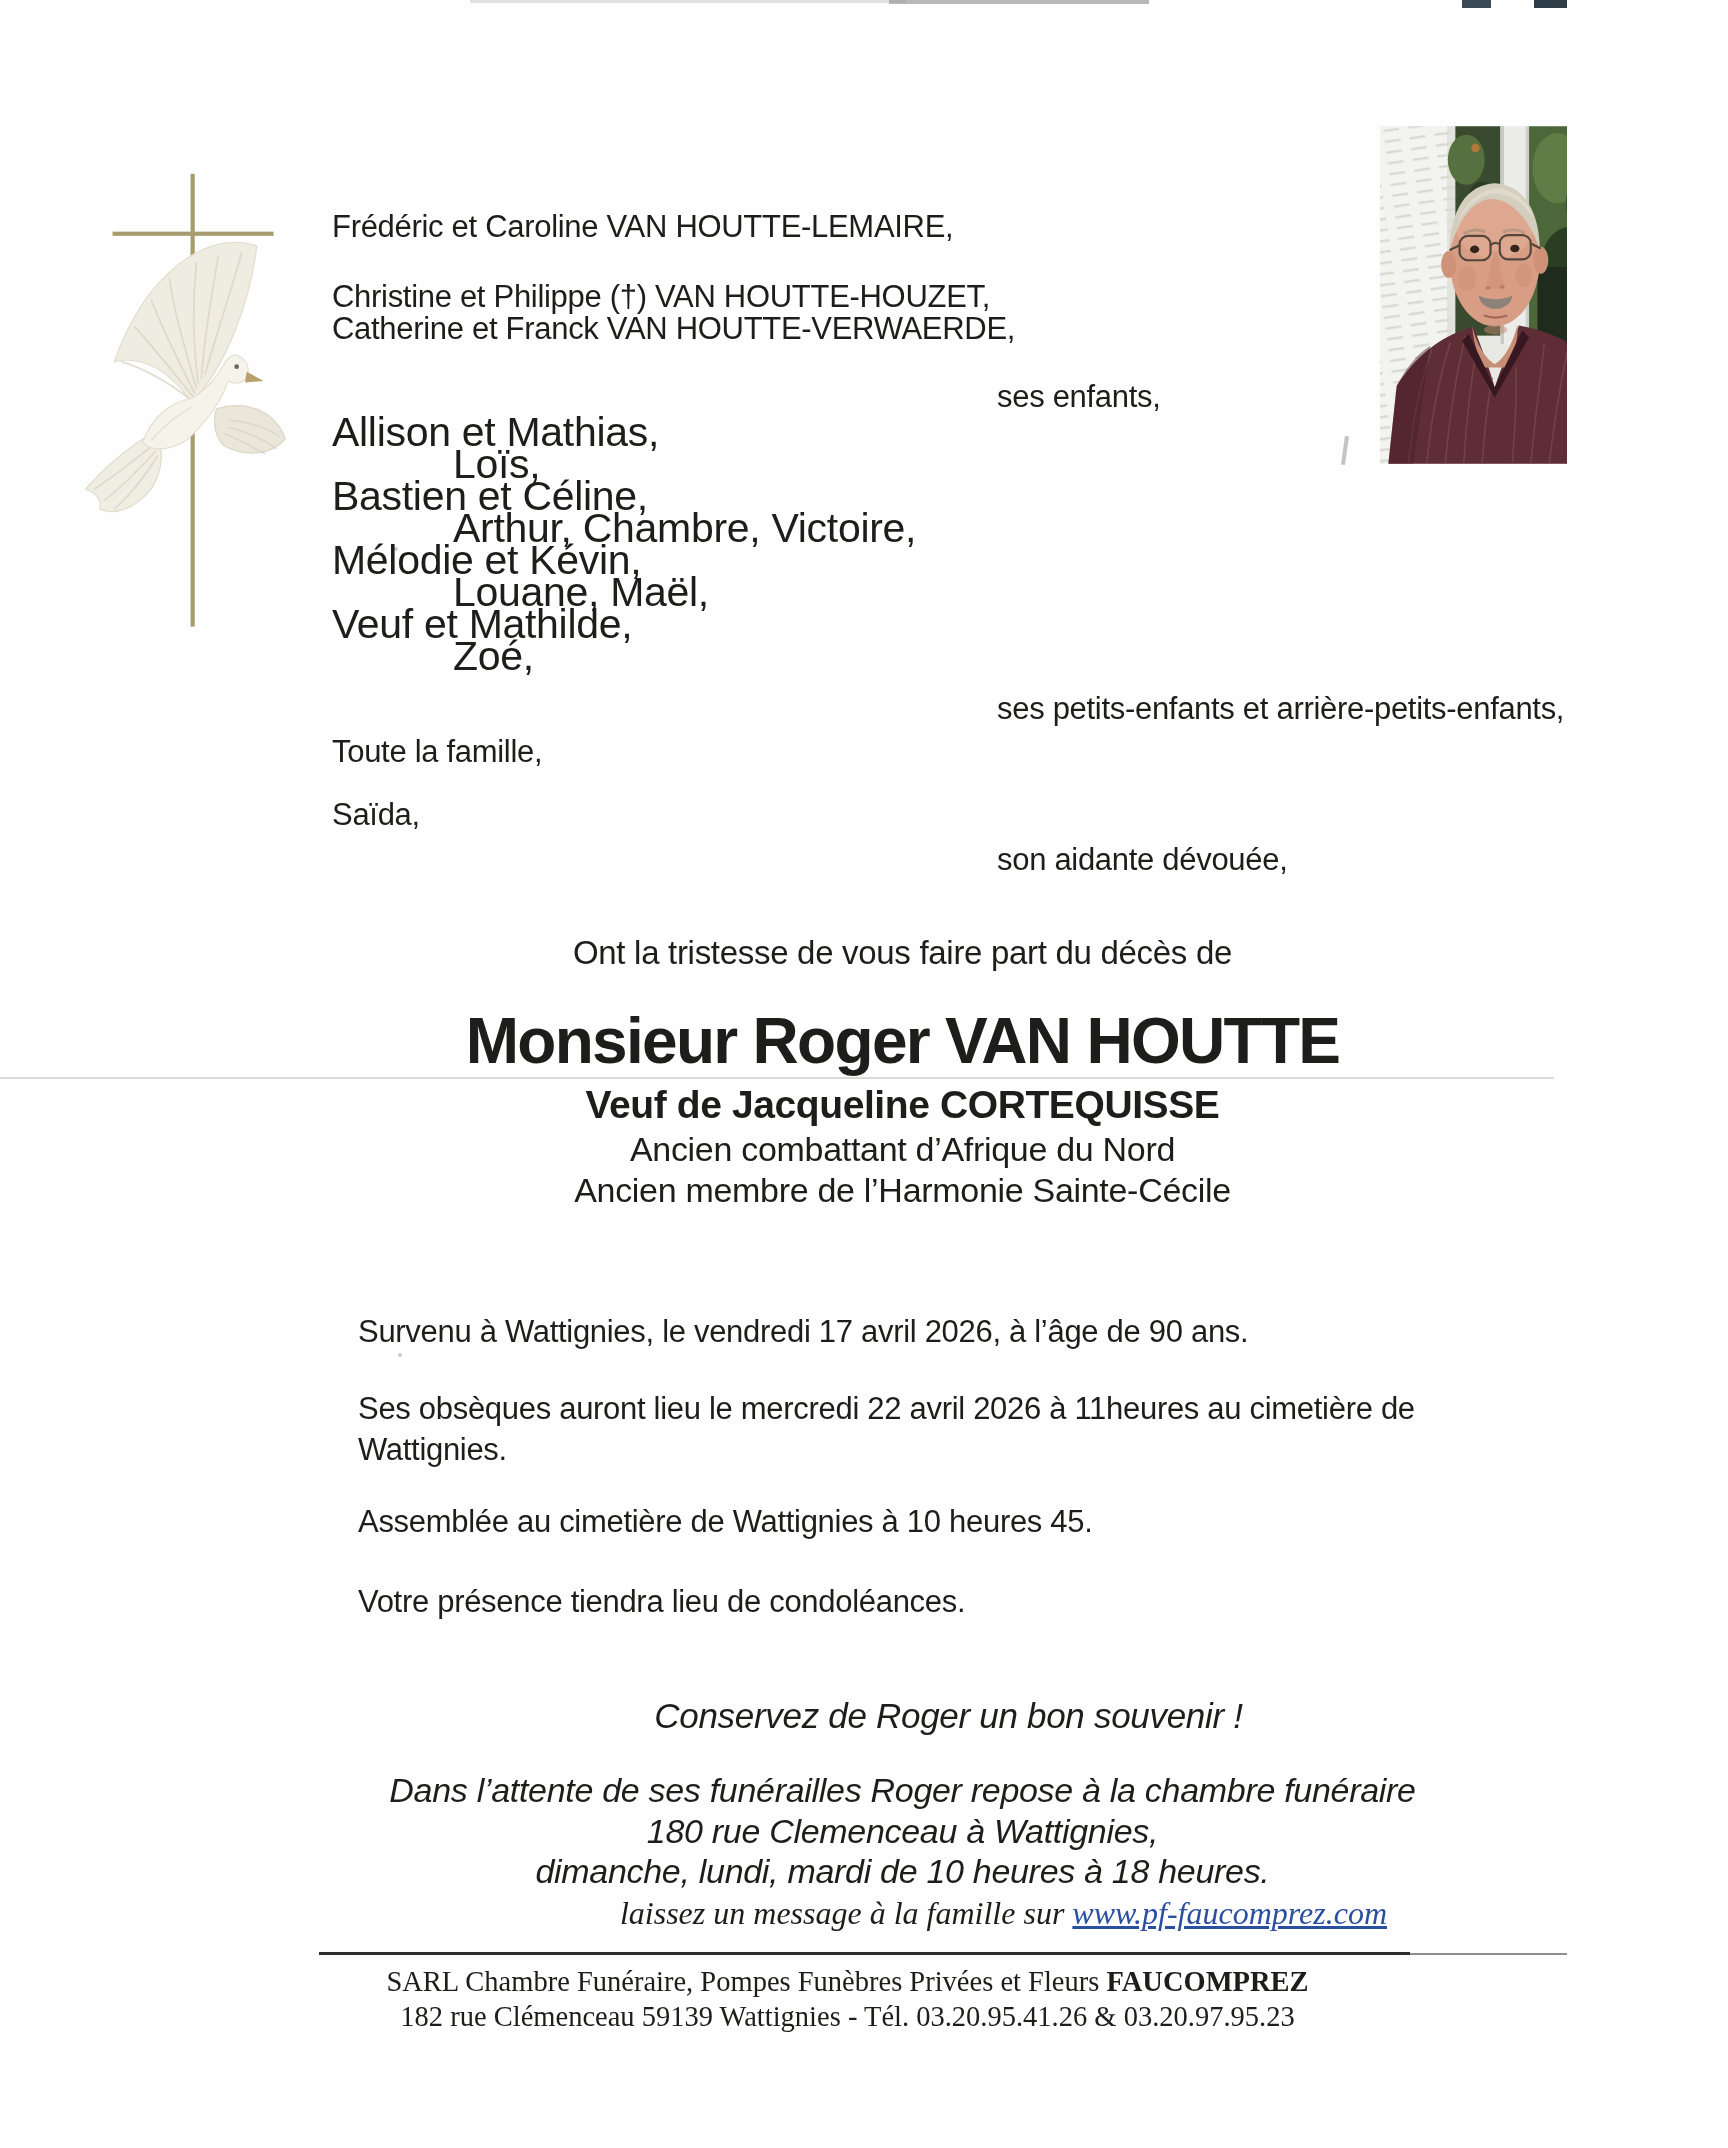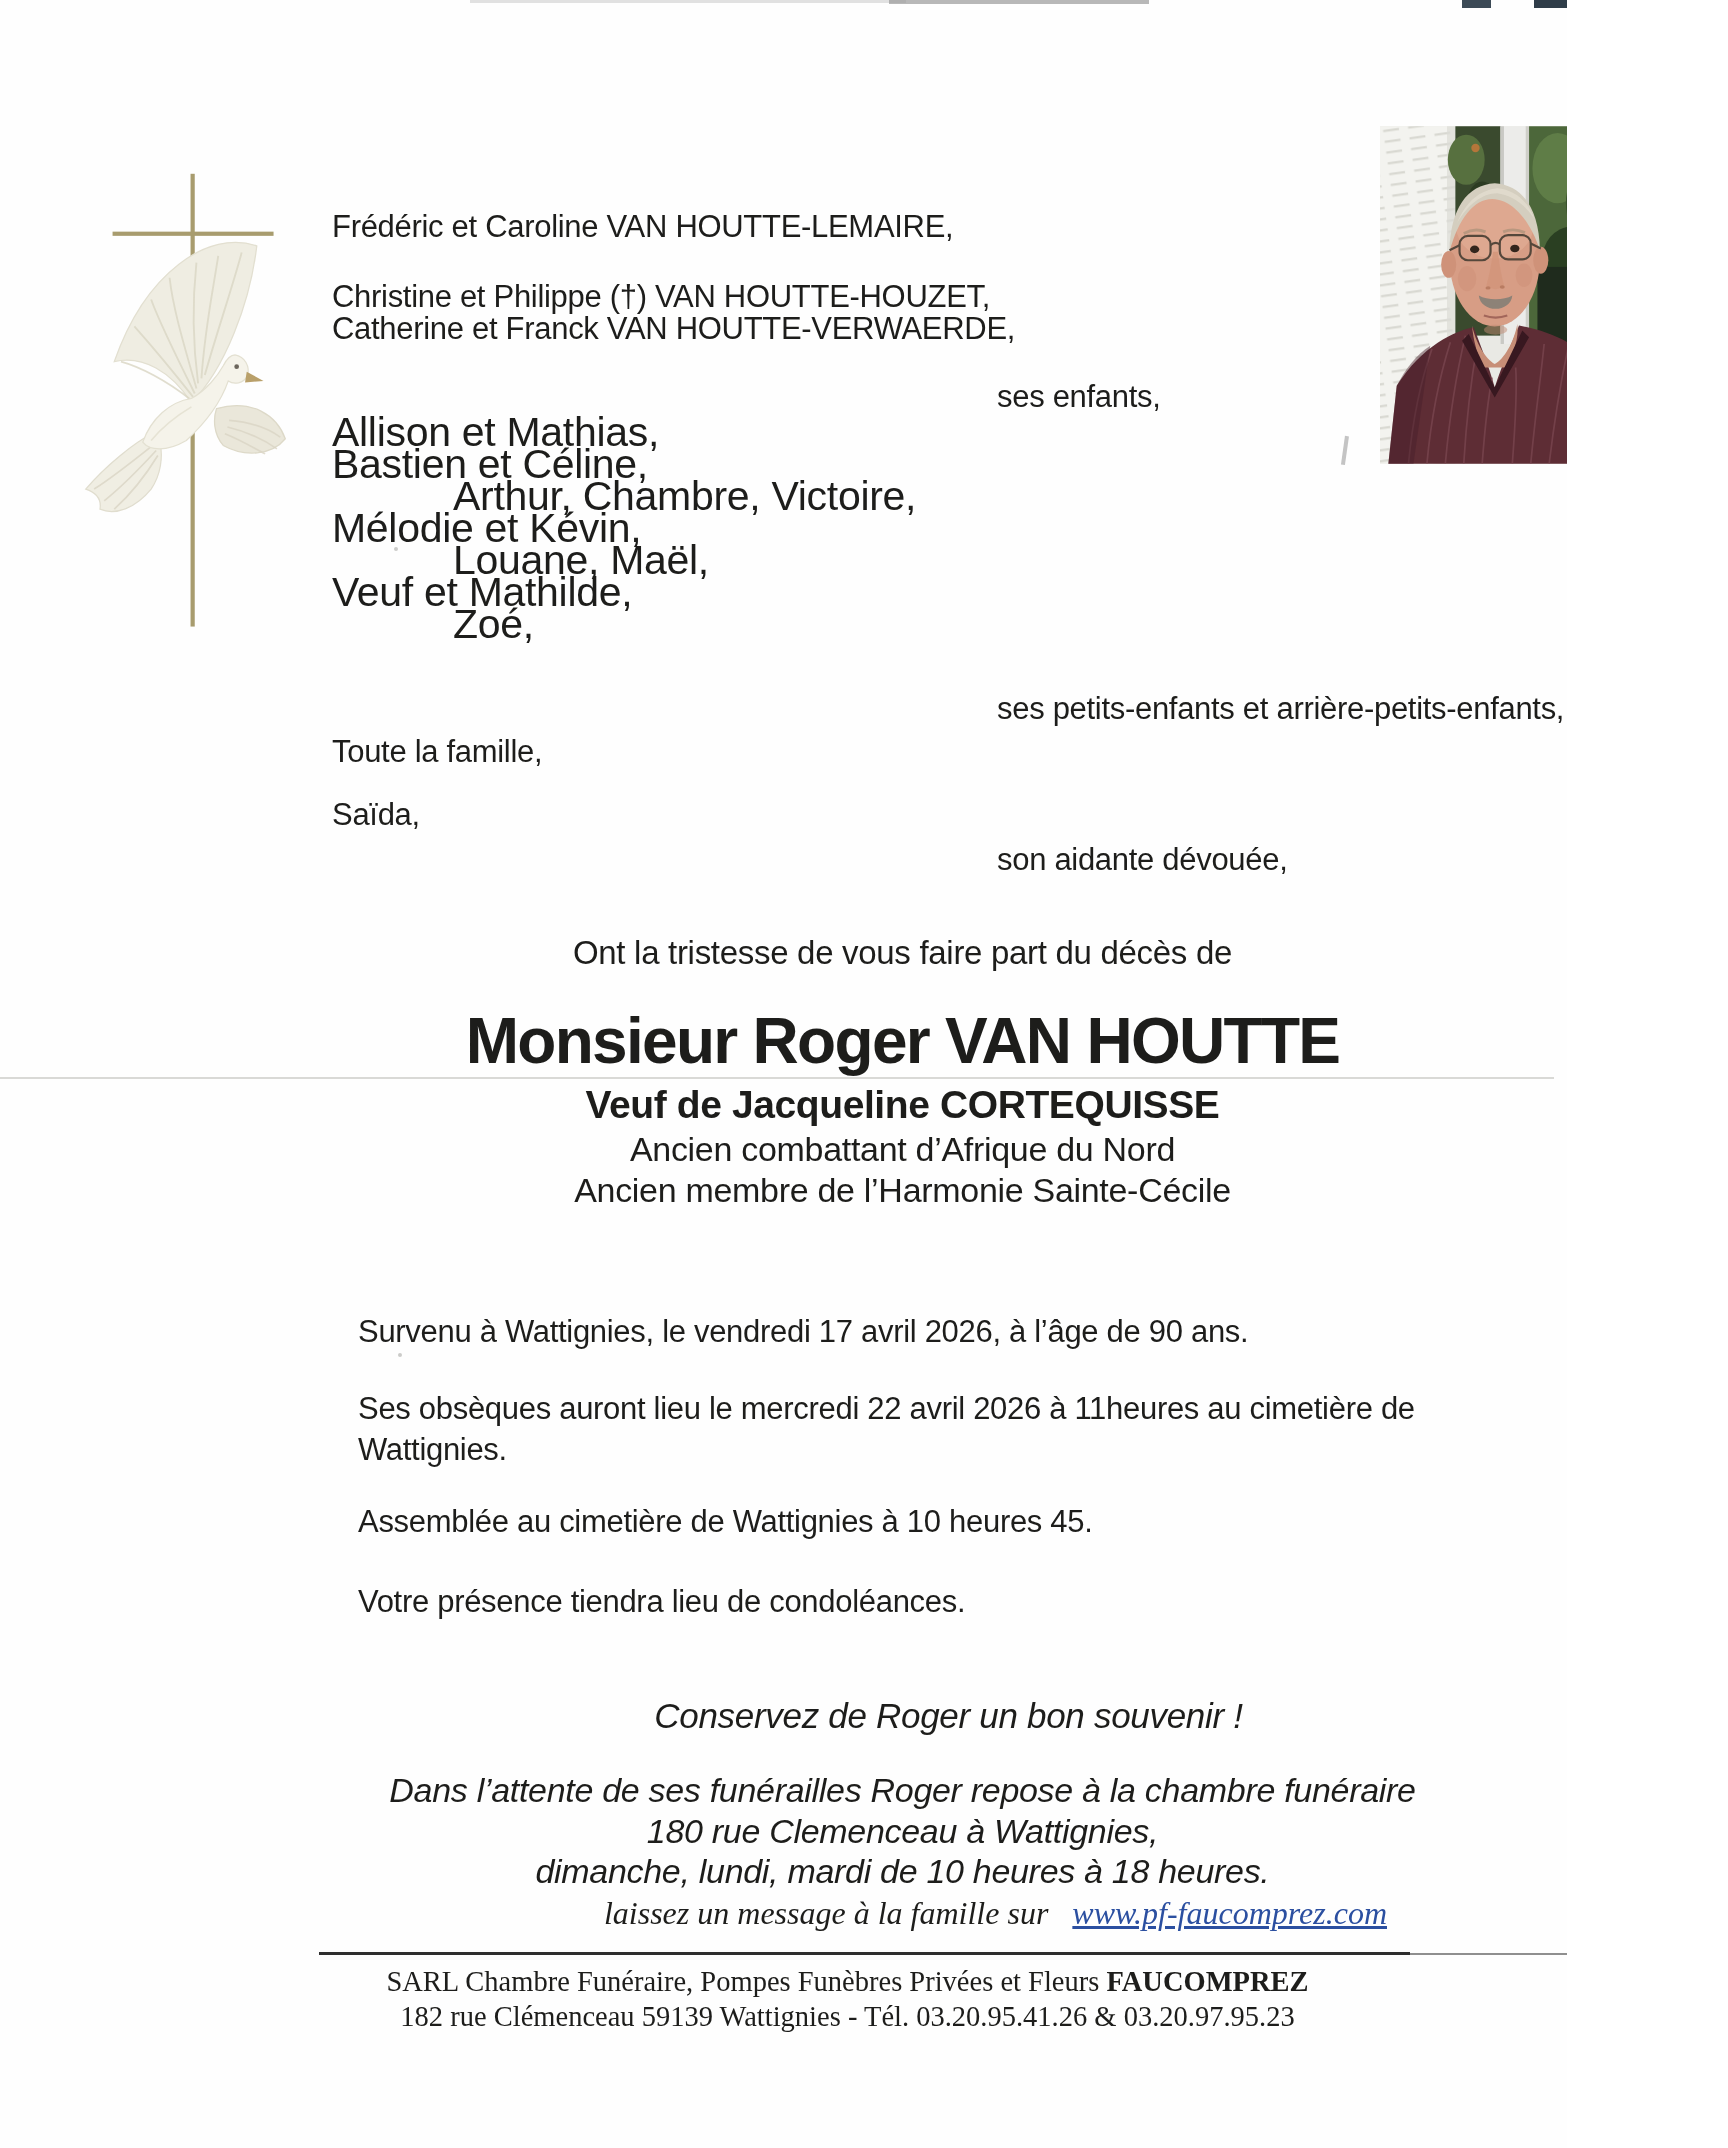--- a/index.html
+++ b/index.html
@@ -20,21 +20,21 @@
   .shift-20{transform:translateX(-17px);}
   .deceased-name{font-size:64px;font-weight:bold;letter-spacing:-1.7px;}
   .widower{font-size:39px;font-weight:bold;letter-spacing:-0.4px;}
   .ancien{font-size:34px;}
   .intro-line{font-size:33px;}
   .souvenir{font-size:35px;font-style:italic;}
   .repose{font-size:34px;font-style:italic;line-height:40px;}
   .serif{font-family:"Liberation Serif",serif;}
   .laissez{font-size:32px;font-style:italic;letter-spacing:0;}
   .footer-line{font-size:28.5px;letter-spacing:0;}
-  .url-link{color:#2b4fa0;text-decoration:underline;cursor:pointer;margin-left:16px;}
+  .url-link{color:#2b4fa0;text-decoration:underline;cursor:pointer;}
   .faint-rule{position:absolute;left:0;top:1077px;width:1554px;height:1.7px;background:#d9d9d6;}
   .divider-dark{position:absolute;left:319px;top:1952px;width:1091px;height:3.4px;background:#2e2e2e;}
   .divider-light{position:absolute;left:1410px;top:1953px;width:275px;height:1.7px;background:#8f8f8f;}
   .scan-line1{position:absolute;left:470px;top:0;width:436px;height:3.4px;background:#c9c9c9;opacity:.55;}
   .scan-line2{position:absolute;left:889px;top:0;width:260px;height:4.2px;background:#9a9a9a;opacity:.7;}
   .scan-sq1{position:absolute;left:1462px;top:0;width:28.5px;height:7.6px;background:#3c4a56;}
   .scan-sq2{position:absolute;left:1534px;top:0;width:34px;height:7.6px;background:#2f3d49;}
   .scan-mark{position:absolute;left:1343px;top:436px;width:4.2px;height:28.5px;background:#8a8a8a;opacity:.5;transform:rotate(8deg);}
   .speck{position:absolute;width:4.2px;height:4.2px;border-radius:50%;background:#b5b5b2;opacity:.7;}
   .cross-dove{position:absolute;left:74px;top:155px;}
@@ -160,20 +160,21 @@
   </svg>
 
   <div class="t left-col" style="top:209px;">Frédéric et Caroline VAN HOUTTE-LEMAIRE,</div>
   <div class="t left-col" style="top:279px;">Christine et Philippe (†) VAN HOUTTE-HOUZET,</div>
   <div class="t left-col" style="top:311px;">Catherine et Franck VAN HOUTTE-VERWAERDE,</div>
 
   <div class="t right-col" style="top:379px;">ses enfants,</div>
 
   <div class="names-list">
     <div>Allison et Mathias,</div>
+    <div class="indent">Loïs,</div>
     <div>Bastien et Céline,</div>
     <div class="indent">Arthur, Chambre, Victoire,</div>
     <div>Mélodie et Kévin,</div>
     <div class="indent">Louane, Maël,</div>
     <div>Veuf et Mathilde,</div>
     <div class="indent">Zoé,</div>
   </div>
 
   <div class="t right-col" style="top:691px;">ses petits-enfants et arrière-petits-enfants,</div>
   <div class="t left-col" style="top:734px;">Toute la famille,</div>

